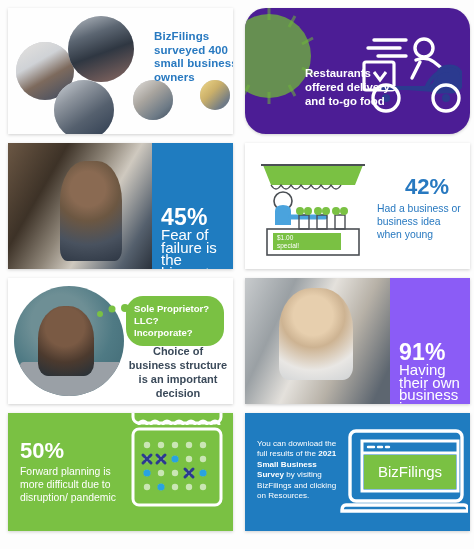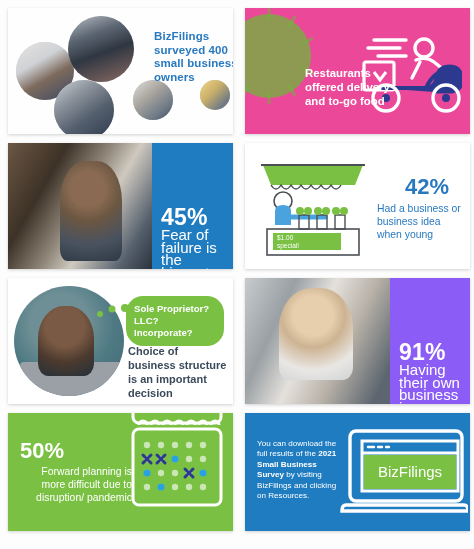--- a/index.html
+++ b/index.html
@@ -36,21 +36,21 @@
   .sk3{background:linear-gradient(145deg,#cfd4da 0%,#8d949d 30%,#55606e 60%,#2c3a4e 100%);}
   .sk4{background:linear-gradient(140deg,#e3e0dc 0%,#a8a49e 40%,#6d7a86 75%,#404c5c 100%);}
   .sk5{background:linear-gradient(135deg,#f0d98a 0%,#cbb06a 40%,#6f7a86 80%);}
   .p1-head{
     position:absolute;left:146px;top:22px;width:84px;
     color:#2879c0;font-size:11.5px;line-height:13.6px;font-weight:600;
     letter-spacing:.1px;
   }
 
   
-  .p2{background:#ec4899;}
+  .p2{background:#4c1d95;border-radius:21px;}
   .sunburst{position:absolute;left:-18px;top:6px;width:84px;height:84px;border-radius:50%;
             background:#6fb63b;opacity:.75;}
   .sunray{position:absolute;left:-28px;top:-4px;width:104px;height:104px;}
   .p2-txt{position:absolute;left:60px;top:58px;width:100px;color:#ffffff;
           font-size:11.4px;line-height:14px;font-weight:600;}
   .scooter{position:absolute;right:8px;top:18px;width:112px;height:96px;}
 
   
   .p3{background:#e9e9ea;}
   .photo3{position:absolute;left:0;top:0;width:144px;height:100%;
@@ -74,35 +74,35 @@
   .tealcirc{position:absolute;left:6px;top:8px;width:110px;height:110px;border-radius:50%;
             background:radial-gradient(circle at 42% 34%,#6e8f95 0 30%,#4f7a84 55%,#3d6570 100%);overflow:hidden;}
   .tealcirc:after{content:"";position:absolute;left:24px;top:20px;width:56px;height:70px;border-radius:46% 46% 18% 18%;
                   background:radial-gradient(circle at 48% 30%,#7a5a44 0 34%,#4c3a2e 62%,#23303a 100%);}
   .laptop5{position:absolute;left:6px;bottom:0;width:104px;height:34px;background:#9aa0a6;
            border-radius:4px 4px 0 0;}
   .dots5{position:absolute;left:86px;top:26px;width:40px;height:14px;}
   .bubble{position:absolute;left:118px;top:18px;width:98px;padding:7px 8px;background:#7ac143;
           border-radius:17px;color:#ffffff;font-size:9.6px;line-height:12px;font-weight:700;box-sizing:border-box;}
   .p5-cap{position:absolute;left:120px;top:66px;width:100px;color:#3b4a5a;font-size:11px;
-          line-height:14px;font-weight:600;}
+          line-height:14px;font-weight:600;text-align:center;}
 
   
   .p6{background:#d6d7d8;}
   .photo6{position:absolute;left:0;top:0;width:148px;height:100%;
           background:linear-gradient(115deg,#c8cbcd 0%,#9aa0a4 25%,#e4e1dc 45%,#b7b1a7 65%,#5d6670 90%);}
   .photo6:after{content:"";position:absolute;left:34px;top:10px;width:74px;height:92px;border-radius:44% 44% 14% 14%;
                 background:radial-gradient(circle at 46% 30%,#e7cfae 0 26%,#cdb392 42%,#e9e7e4 72%,#cfd2d4 100%);}
   .stat-blue6{position:absolute;right:0;top:0;width:80px;height:100%;background:#8b5cf6;}
 
   
   .p7{background:#7ac143;}
   .p7-pad{position:absolute;left:12px;top:26px;width:112px;}
   .p7-num{color:#ffffff;font-size:22px;font-weight:700;line-height:24px;}
-  .p7-cap{color:#ffffff;font-size:10.4px;line-height:13px;font-weight:500;margin-top:2px;text-align:right;}
+  .p7-cap{color:#ffffff;font-size:10.4px;line-height:13px;font-weight:500;margin-top:2px;}
   .cal{position:absolute;right:2px;top:-14px;width:108px;height:120px;}
 
   
   .p8{background:#1f7cc0;}
   .p8-txt{position:absolute;left:12px;top:26px;width:84px;color:#ffffff;font-size:8.1px;
           line-height:10.4px;font-weight:500;}
   .p8-txt b{font-weight:700;}
   .lap{position:absolute;right:2px;top:14px;width:128px;height:92px;}
 
   .vis-hidden{position:absolute;width:1px;height:1px;overflow:hidden;clip:rect(0 0 0 0);}

